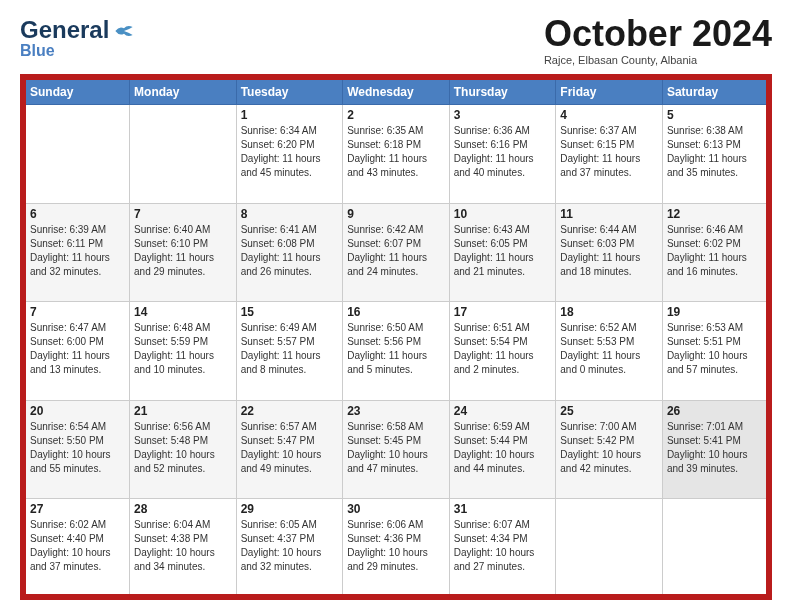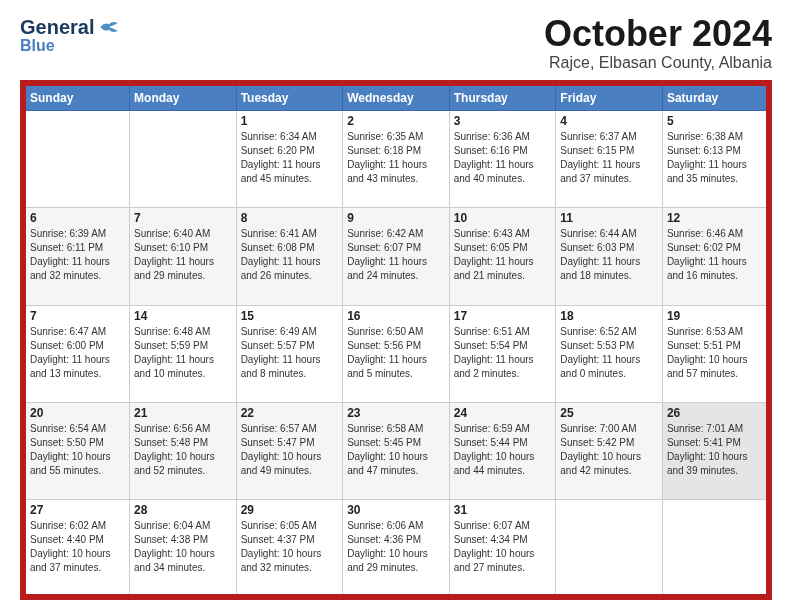--- a/index.html
+++ b/index.html
@@ -32,30 +32,29 @@
       width: 20px;
       height: 14px;
       margin-top: 2px;
     }
     .logo-wrapper {
       display: flex;
       align-items: center;
       gap: 2px;
     }
     .title-section {
-      text-align: right;
     }
     .month-title {
       font-size: 36px;
       font-weight: bold;
       color: #1a1a1a;
       line-height: 1;
     }
     .subtitle {
-      font-size: 16px;
+      font-size: 11px;
       color: #444;
       margin-top: 2px;
     }
     .calendar {
       flex: 1;
       border: 6px solid #b91c1c;
       border-collapse: collapse;
       width: 100%;
       table-layout: fixed;
     }
@@ -95,21 +94,21 @@
     }
   </style>
 </head>
 <body>
 
 <div class="page">
   <div class="header">
     <div class="logo">
       <div class="logo-wrapper">
         <div>
-          <span style="font-size:20px;font-weight:bold;color:#1a3a5c;">General</span>
+          <span style="font-size:24px;font-weight:bold;color:#1a3a5c;">General</span>
           <svg class="logo-bird" viewBox="0 0 30 20">
             <path d="M2,10 Q8,2 15,6 Q20,0 28,4 Q22,8 15,10 Q22,12 28,16 Q20,20 15,14 Q8,18 2,10Z" fill="#4a90c4"></path>
           </svg>
         </div>
       </div>
       <div style="font-size:16px;font-weight:bold;color:#4a7fc1;margin-top:-2px;">Blue</div>
     </div>
     <div class="title-section">
       <div class="month-title">October 2024</div>
       <div class="subtitle">Rajce, Elbasan County, Albania</div>

